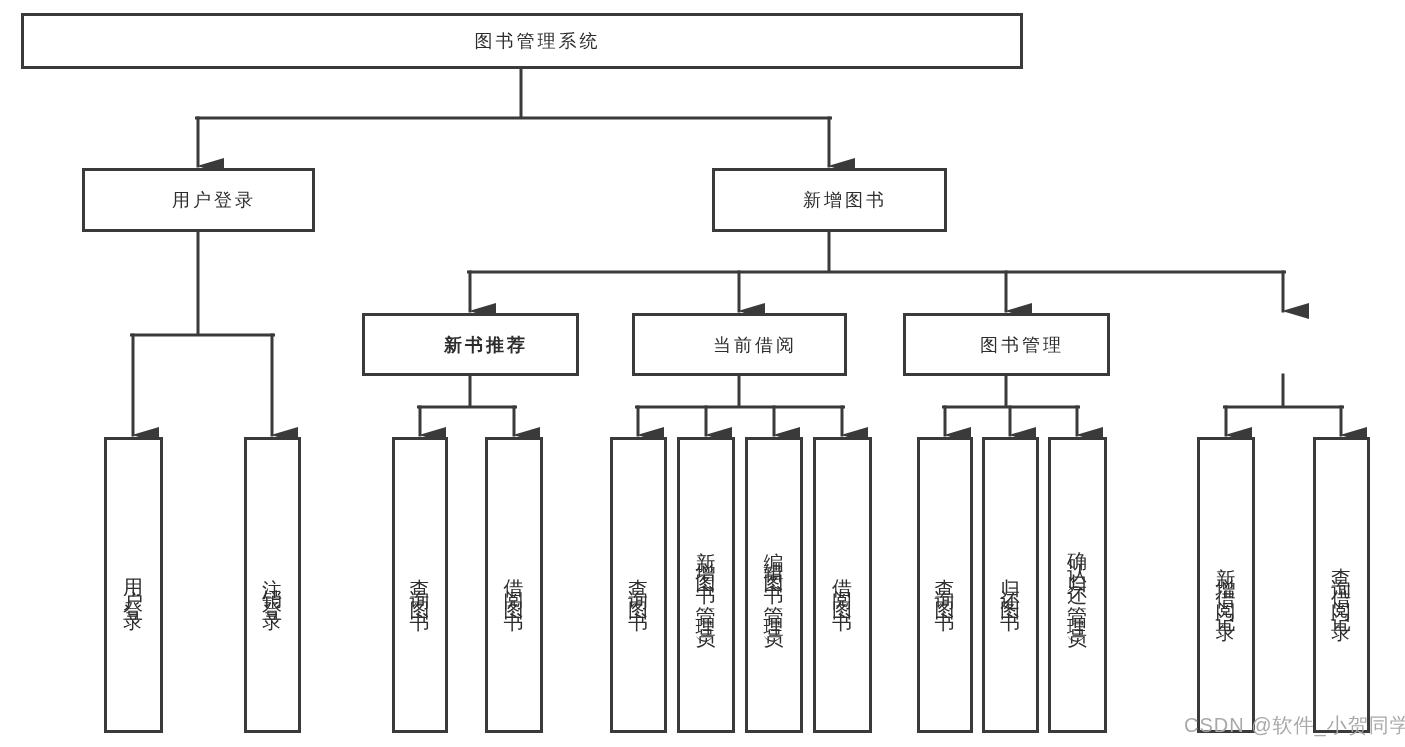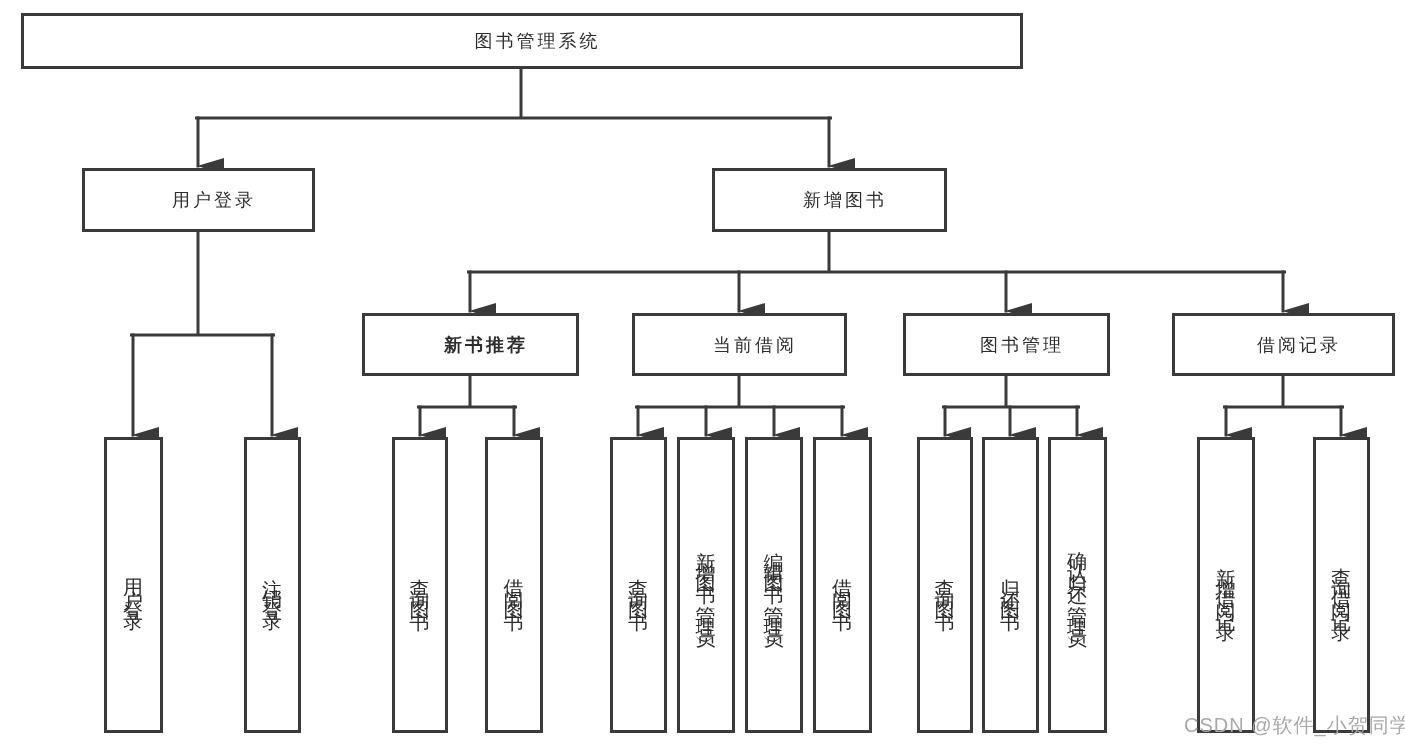--- a/index.html
+++ b/index.html
@@ -116,21 +116,20 @@
   </svg>
 
   <div class="node h" style="left:21px; top:13px; width:1002px; height:56px;">图书管理系统</div>
 
   <div class="node h" style="left:82px; top:168px; width:233px; height:64px;">用户登录</div>
   <div class="node h" style="left:712px; top:168px; width:235px; height:64px;">新增图书</div>
 
   <div class="node h" style="left:362px; top:313px; width:217px; height:63px;font-weight:bold;">新书推荐</div>
   <div class="node h" style="left:632px; top:313px; width:215px; height:63px;">当前借阅</div>
   <div class="node h" style="left:903px; top:313px; width:207px; height:63px;">图书管理</div>
-  <div class="node h" style="left:1172px; top:313px; width:223px; height:63px;">借阅记录</div>
 
   <div class="node v" style="left:104px; top:437px; width:59px; height:296px;">
     <span class="vtext">用户登录</span>
   </div>
   <div class="node v" style="left:244px; top:437px; width:57px; height:296px;">
     <span class="vtext">注销登录</span>
   </div>
   <div class="node v" style="left:392px; top:437px; width:56px; height:296px;">
     <span class="vtext">查询图书</span>
   </div>

